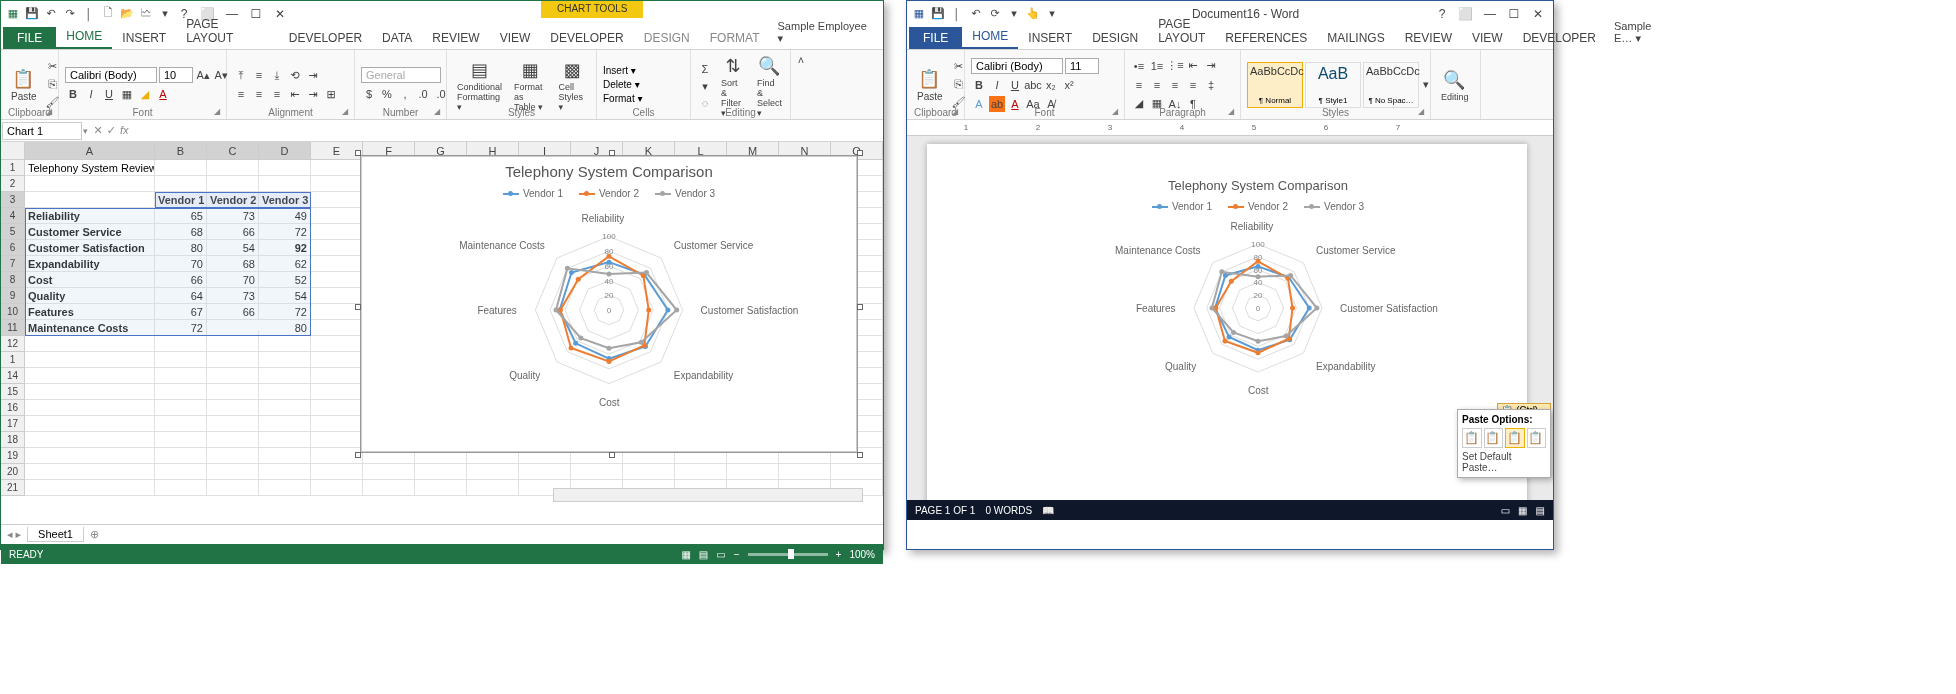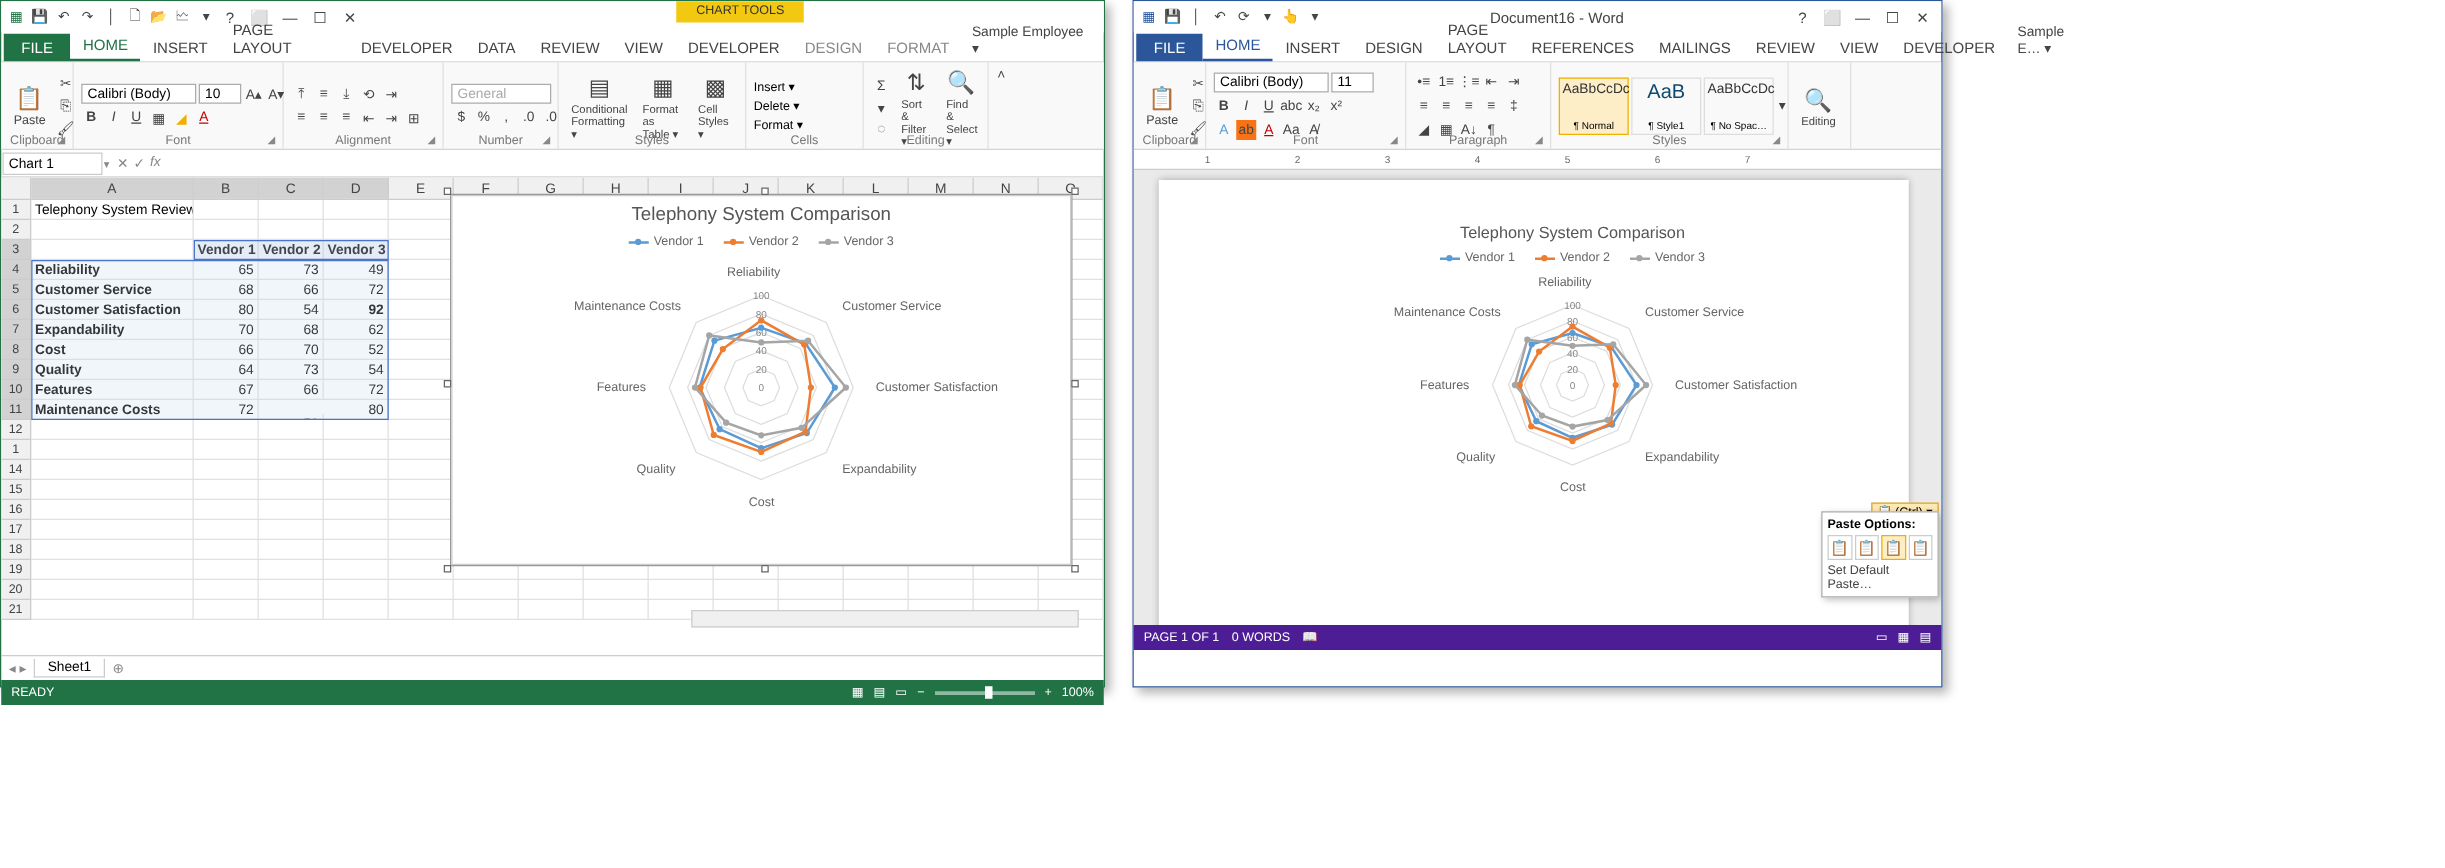--- a/index.html
+++ b/index.html
@@ -81,21 +81,21 @@
 .axis-label{position:absolute;font-size:10px;color:#666;white-space:nowrap}
 
 
 .sheet-tabs{height:20px;display:flex;align-items:center;border-top:1px solid #ccc;font-size:11px;padding-left:6px;gap:6px}
 .sheet-tab{border:1px solid #ccc;border-top:none;padding:1px 10px;background:#fff}
 .sheet-nav{display:flex;gap:2px;color:#888}
 .hscroll{position:absolute;right:20px;bottom:22px;height:14px;width:310px;background:#f0f0f0;border:1px solid #ccc}
 
 
 .status-bar{height:20px;background:#217346;color:#fff;display:flex;align-items:center;font-size:10px;padding:0 8px}
-.word-window .status-bar{background:#4c1d95}
+.word-window .status-bar{background:#0f172a}
 .status-right{margin-left:auto;display:flex;align-items:center;gap:8px}
 .zoom-slider{width:80px;height:3px;background:rgba(255,255,255,.5);position:relative}
 .zoom-thumb{position:absolute;width:6px;height:10px;background:#fff;top:-4px;left:50%}
 
 
 .word-doc-area{height:380px;background:#eaeaea;position:relative;overflow:hidden}
 .rulers{height:16px;background:#fff;border-bottom:1px solid #ccc;font-size:8px;color:#666;padding-left:24px;display:flex;align-items:center;gap:2px}
 .ruler-unit{width:70px;text-align:center}
 .word-page{position:absolute;left:20px;top:24px;width:600px;height:760px;background:#fff;box-shadow:0 0 6px rgba(0,0,0,.3)}
 .word-chart{position:absolute;left:116px;top:28px;width:430px;height:260px;background:#fff}

